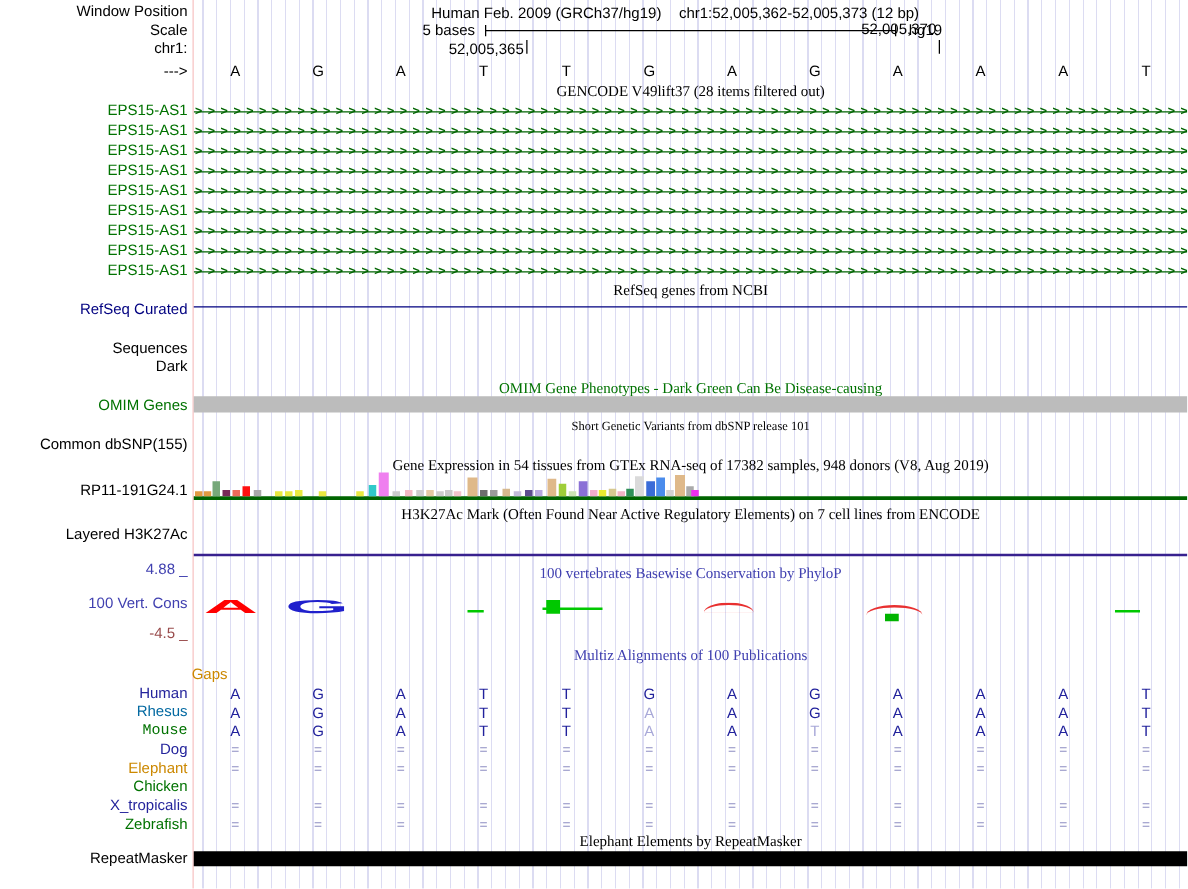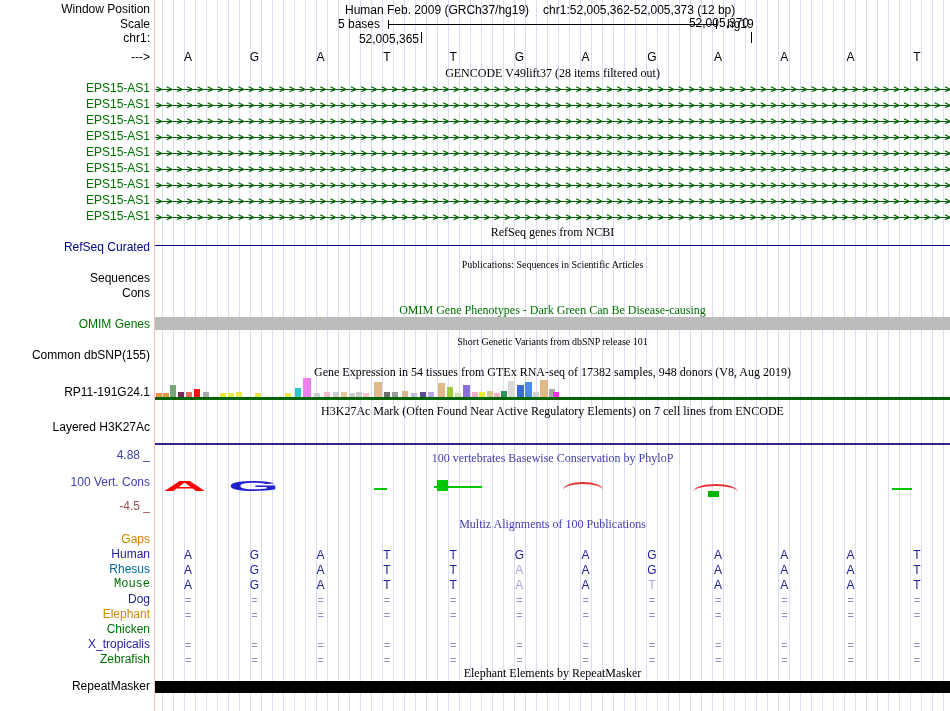--- a/index.html
+++ b/index.html
@@ -55,23 +55,22 @@
   <div class="lbl" style="top:51px">---&gt;</div>
   <div id="seq-row"></div>
 
   <div class="ctitle" style="top:67px">GENCODE V49lift37 (28 items filtered out)</div>
   <div id="gene-rows"></div>
 
   <div class="ctitle" style="top:226px">RefSeq genes from NCBI</div>
   <div class="lbl navy" style="top:241px">RefSeq Curated</div>
   <div class="hline" style="top:245px;height:1px;background:#000080"></div>
 
-  <div class="ctitle small" style="top:258px">Publications: Sequences in Scientific Articles</div>
   <div class="lbl" style="top:272px">Sequences</div>
-  <div class="lbl" style="top:287px">Cons</div>
+  <div class="lbl" style="top:287px">Dark</div>
 
   <div class="ctitle green" style="top:304px">OMIM Gene Phenotypes - Dark Green Can Be Disease-causing</div>
   <div class="lbl green" style="top:318px">OMIM Genes</div>
   <div class="hline" style="top:317px;height:13px;background:#bcbcbc"></div>
 
   <div class="ctitle small" style="top:335px">Short Genetic Variants from dbSNP release 101</div>
   <div class="lbl" style="top:349px">Common dbSNP(155)</div>
 
   <div class="ctitle" style="top:366px">Gene Expression in 54 tissues from GTEx RNA-seq of 17382 samples, 948 donors (V8, Aug 2019)</div>
   <div class="lbl" style="top:386px">RP11-191G24.1</div>
@@ -201,21 +200,21 @@
     <div class="glyph" style="left: 434px; top: 480px; width: 48px; height: 12px;">
       <div style="position:absolute;left:0;top:6px;width:100%;height:2px;background:#00c800"></div>
       <div style="position:absolute;left:3px;top:0;width:11px;height:11px;background:#00c800"></div>
     </div>
     <div class="glyph arc" style="left: 563px; top: 482px; width: 40px; height: 6px; border-color: rgb(232, 48, 48);"></div>
     <div class="glyph" style="left: 693px; top: 484px; width: 45px; height: 13px;">
       <div class="arc" style="position:absolute;left:0;top:0;width:100%;height:6px;border-color:#e83030"></div>
       <div style="position:absolute;left:15px;top:7px;width:11px;height:6px;background:#00b400"></div>
     </div>
     <div class="glyph" style="left: 892px; top: 488px; width: 20px; height: 2px; background: rgb(0, 200, 0);"></div>
-    <div class="lbl" style="top: 533px; color: rgb(204, 136, 0);">Gaps</div>
+    <div class="lbl" style="top: 533px; color: rgb(204, 136, 0); padding-left: 32px;">Gaps</div>
     <div class="lbl" style="top: 548px; color: rgb(36, 36, 156);">Human</div>
     <div class="mzcell" style="left: 188.125px; top: 548px; color: rgb(33, 33, 156); font-size: 12px;">A</div>
     <div class="mzcell" style="left: 254.375px; top: 548px; color: rgb(33, 33, 156); font-size: 12px;">G</div>
     <div class="mzcell" style="left: 320.625px; top: 548px; color: rgb(33, 33, 156); font-size: 12px;">A</div>
     <div class="mzcell" style="left: 386.875px; top: 548px; color: rgb(33, 33, 156); font-size: 12px;">T</div>
     <div class="mzcell" style="left: 453.125px; top: 548px; color: rgb(33, 33, 156); font-size: 12px;">T</div>
     <div class="mzcell" style="left: 519.375px; top: 548px; color: rgb(33, 33, 156); font-size: 12px;">G</div>
     <div class="mzcell" style="left: 585.625px; top: 548px; color: rgb(33, 33, 156); font-size: 12px;">A</div>
     <div class="mzcell" style="left: 651.875px; top: 548px; color: rgb(33, 33, 156); font-size: 12px;">G</div>
     <div class="mzcell" style="left: 718.125px; top: 548px; color: rgb(33, 33, 156); font-size: 12px;">A</div>

